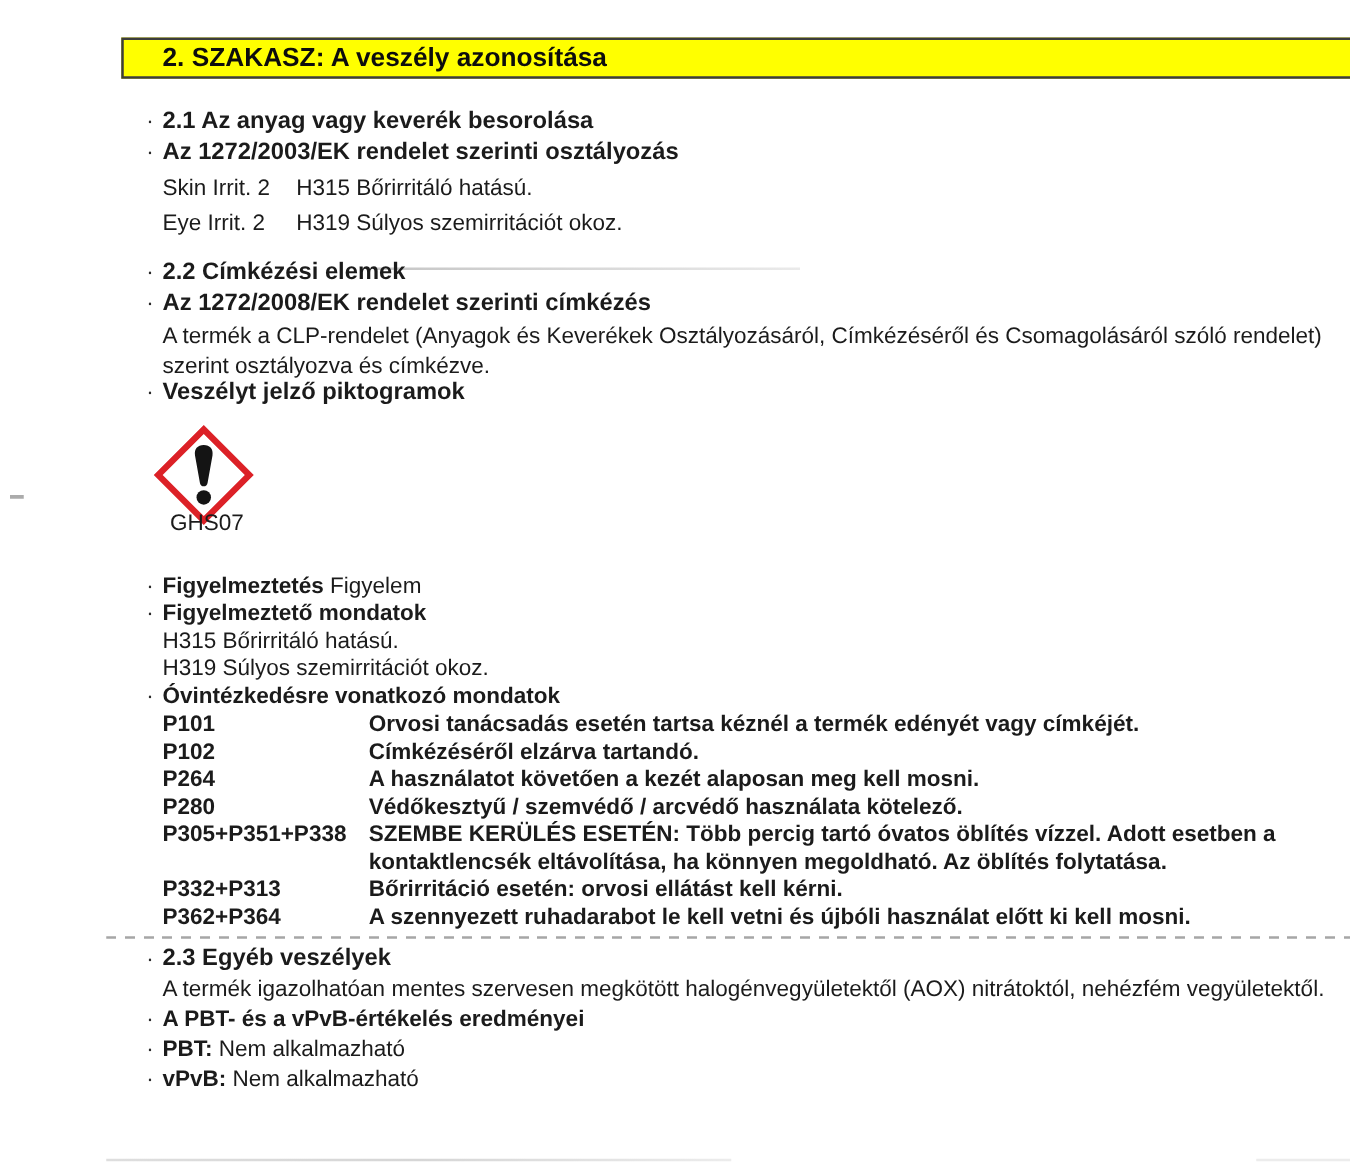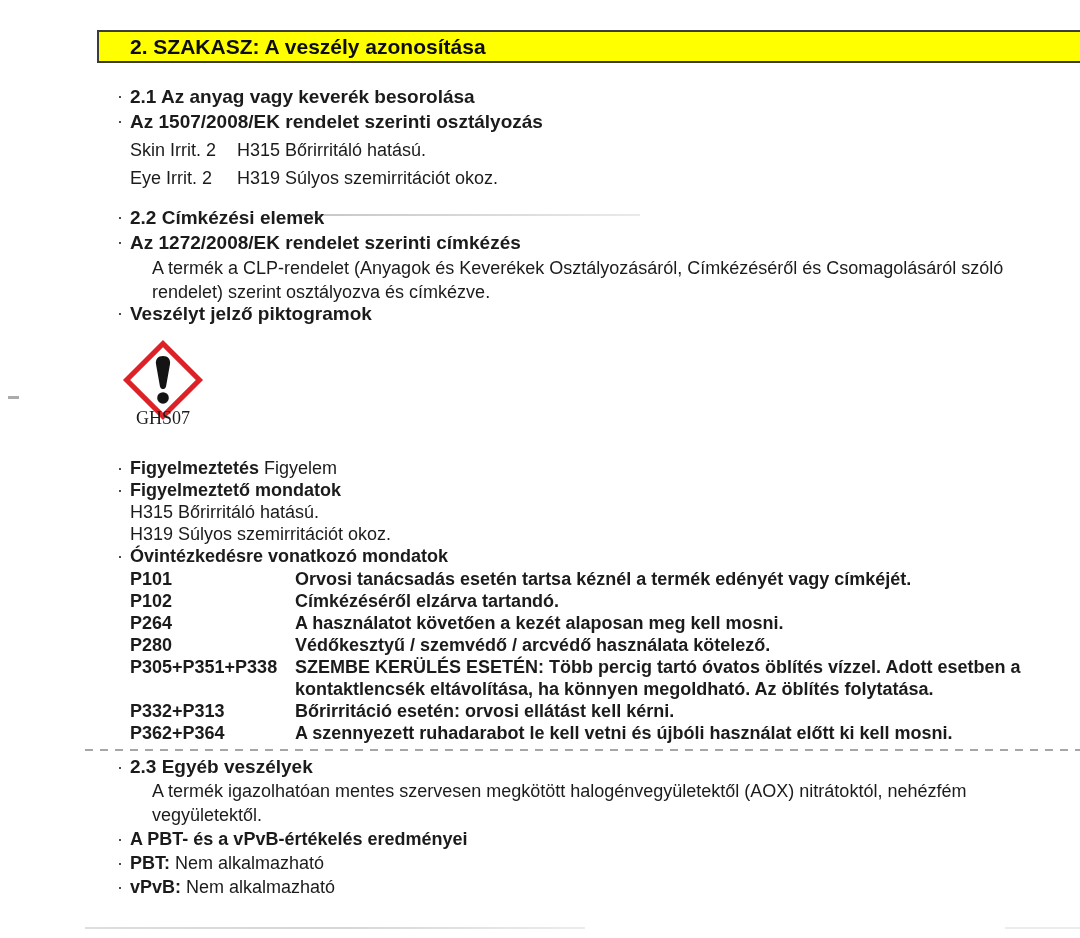--- a/index.html
+++ b/index.html
@@ -26,33 +26,33 @@
     white-space:nowrap;
   }
   .content { margin-left:90px; margin-right:45px; }
 
   .heading { font-weight:bold; font-size:19px; line-height:25px; position:relative; }
   .subheading { font-weight:bold; font-size:19px; line-height:25px; position:relative; }
   .bullet {
     position:absolute; left:-13px; top:0;
     font-weight:normal; color:#2a2a2a; font-size:18px;
   }
-  .para { line-height:24px;margin-left:22px; }
+  .para { line-height:24px; }
 
   .sec21 { margin-top:21px; }
   .class-table { margin-top:2px; }
   .class-row { display:grid; grid-template-columns:107px 1fr; line-height:28px; }
 
   .sec22 { margin-top:13px; }
   .sec22 .para { margin-top:1px; }
   .picto-title { font-weight:bold; font-size:19px; line-height:21px; margin-top:-1px; position:relative; }
 
   .pictogram-block { margin-top:10px; }
   .ghs-svg { display:block; margin-left:-13px; width:92px; height:92px; }
-  .ghs-label { margin-top:-18px; margin-left:6px; line-height:20px; font-size:18px;font-family:Liberation Serif, serif; }
+  .ghs-label { margin-top:-18px; margin-left:6px; line-height:20px; font-size:18px; }
 
   .signal-block { margin-top:29px; }
   .signal-block .line { line-height:22px; position:relative; }
   .signal-block .b { font-weight:bold; }
 
   .p-table { margin-top:1px; }
   .p-row { display:grid; grid-template-columns:165px 1fr; line-height:22px;font-weight:bold; }
 
   .dashed-sep {
     margin:5px 38px 0 45px;
@@ -97,21 +97,21 @@
 
   <div class="content">
 
     <div class="sec21">
       <div class="heading">
         <span class="bullet">·</span>
         <span>2.1 Az anyag vagy keverék besorolása</span>
       </div>
       <div class="subheading">
         <span class="bullet">·</span>
-        <span>Az 1507/2008/EK rendelet szerinti osztályozás</span>
+        <span>Az 1272/2003/EK rendelet szerinti osztályozás</span>
       </div>
       <div class="class-table">
         <div class="class-row">
           <span>Skin Irrit. 2</span>
           <span>H315 Bőrirritáló hatású.</span>
         </div>
         <div class="class-row">
           <span>Eye Irrit. 2</span>
           <span>H319 Súlyos szemirritációt okoz.</span>
         </div>

